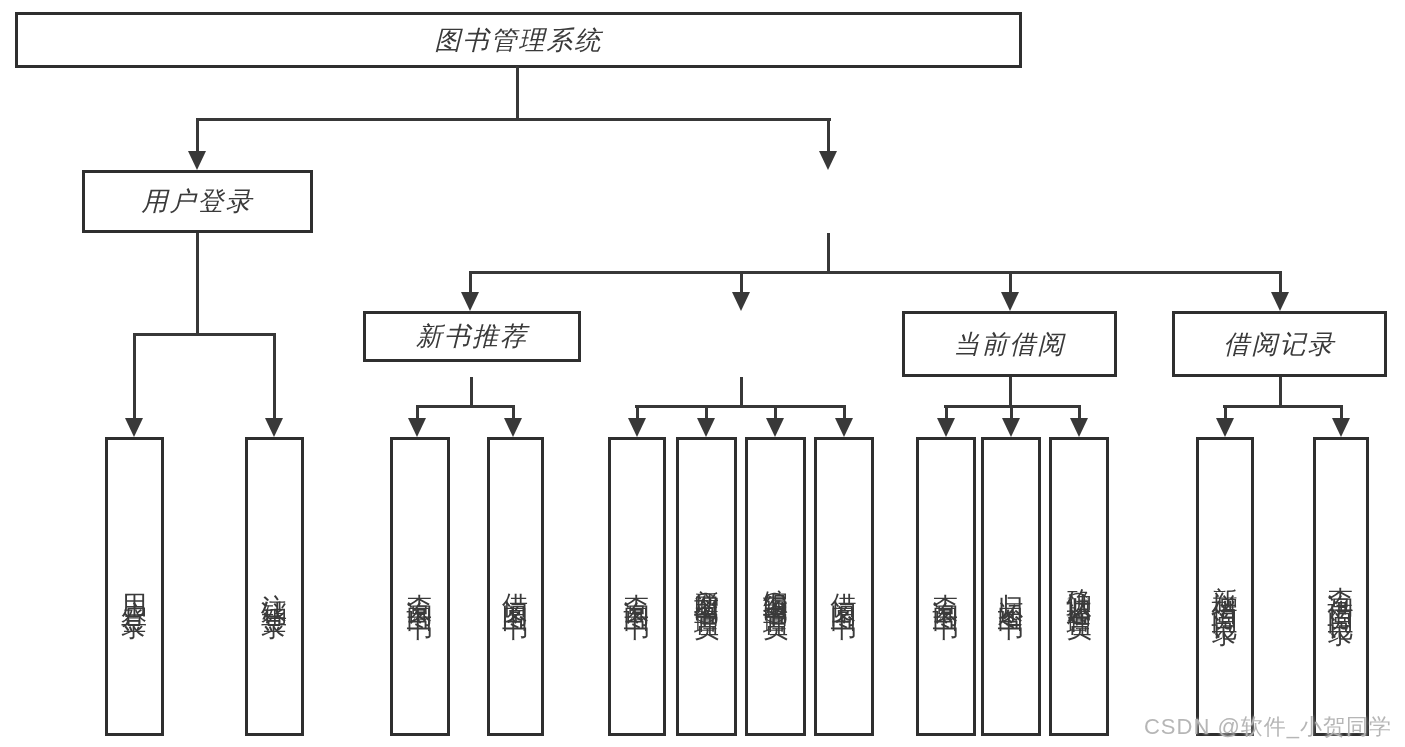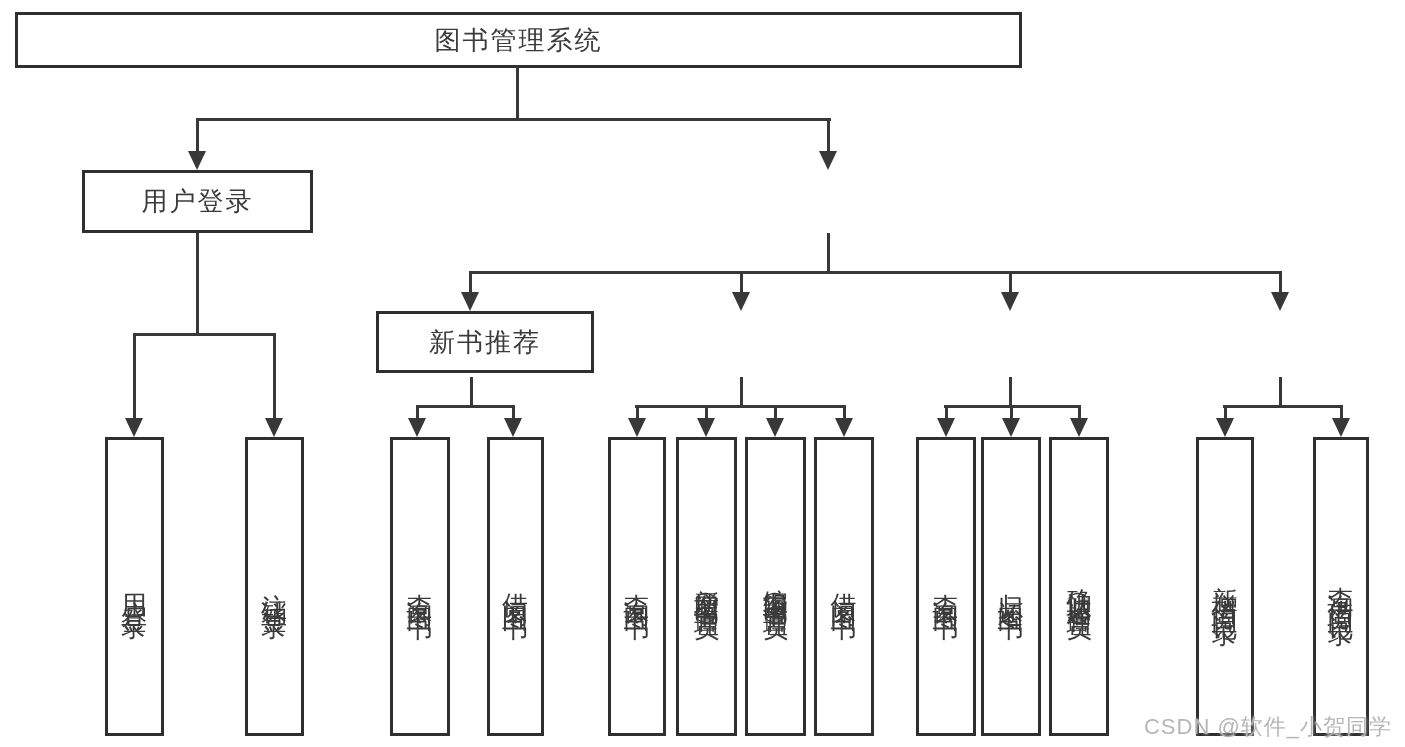--- a/index.html
+++ b/index.html
@@ -1,39 +1,41 @@
 <!DOCTYPE html>
 <html><head>
 <meta charset="utf-8">
 <style>
   html,body{margin:0;padding:0;background:#ffffff;}
   #stage{position:relative;width:1405px;height:747px;background:#ffffff;overflow:hidden;
          font-family:"Liberation Sans","DejaVu Sans",sans-serif;}
   .box{position:absolute;box-sizing:border-box;border:3px solid #2f2f2f;background:#ffffff;
        display:flex;align-items:center;justify-content:center;color:#3a3a3a;}
-  .hbox{font-size:26px;letter-spacing:2px;white-space:nowrap;}
+  .hbox{font-size:26px;letter-spacing:2px;white-space:nowrap;font-style:italic;}
   .leaf{writing-mode:vertical-rl;text-orientation:mixed;font-size:26px;letter-spacing:7px;line-height:1;}
   .leaf.long{font-size:25px;letter-spacing:4px;}
   .vl{position:absolute;width:3px;background:#383838;}
   .hl{position:absolute;height:3px;background:#383838;}
   .arr{position:absolute;width:0;height:0;border-left:9px solid transparent;
        border-right:9px solid transparent;border-top:19px solid #383838;}
   .watermark{position:absolute;right:13px;bottom:5px;font-size:22px;letter-spacing:1px;
              color:rgba(178,178,178,0.95);text-shadow:0 0 3px #ffffff;white-space:nowrap;z-index:5;}
 </style>
 </head>
 <body>
 
 <div id="stage">
 
   <div class="box hbox" style="left:15px;top:12px;width:1007px;height:56px;">图书管理系统</div>
 
   <div class="box hbox" style="left:82px;top:170px;width:231px;height:63px;">用户登录</div>
 
-  <div class="box hbox" style="left:376px;top:311px;width:218px;height:62px;">新书推荐</div>
+  <div class="box hbox" style="left:363px;top:311px;width:218px;height:51px;">新书推荐</div>
+  <div class="box hbox" style="left:902px;top:311px;width:215px;height:66px;">当前借阅</div>
+  <div class="box hbox" style="left:1172px;top:311px;width:215px;height:66px;">借阅记录</div>
 
   <div class="box leaf" style="left:105px;top:437px;width:59px;height:299px;">用户登录</div>
   <div class="box leaf" style="left:245px;top:437px;width:59px;height:299px;">注销登录</div>
 
   <div class="box leaf" style="left:390px;top:437px;width:60px;height:299px;">查询图书</div>
   <div class="box leaf" style="left:487px;top:437px;width:57px;height:299px;">借阅图书</div>
 
   <div class="box leaf" style="left:608px;top:437px;width:58px;height:299px;">查询图书</div>
   <div class="box leaf long" style="left:676px;top:437px;width:61px;height:299px;">新增图书（管理员）</div>
   <div class="box leaf long" style="left:745px;top:437px;width:61px;height:299px;">编辑图书（管理员）</div>

